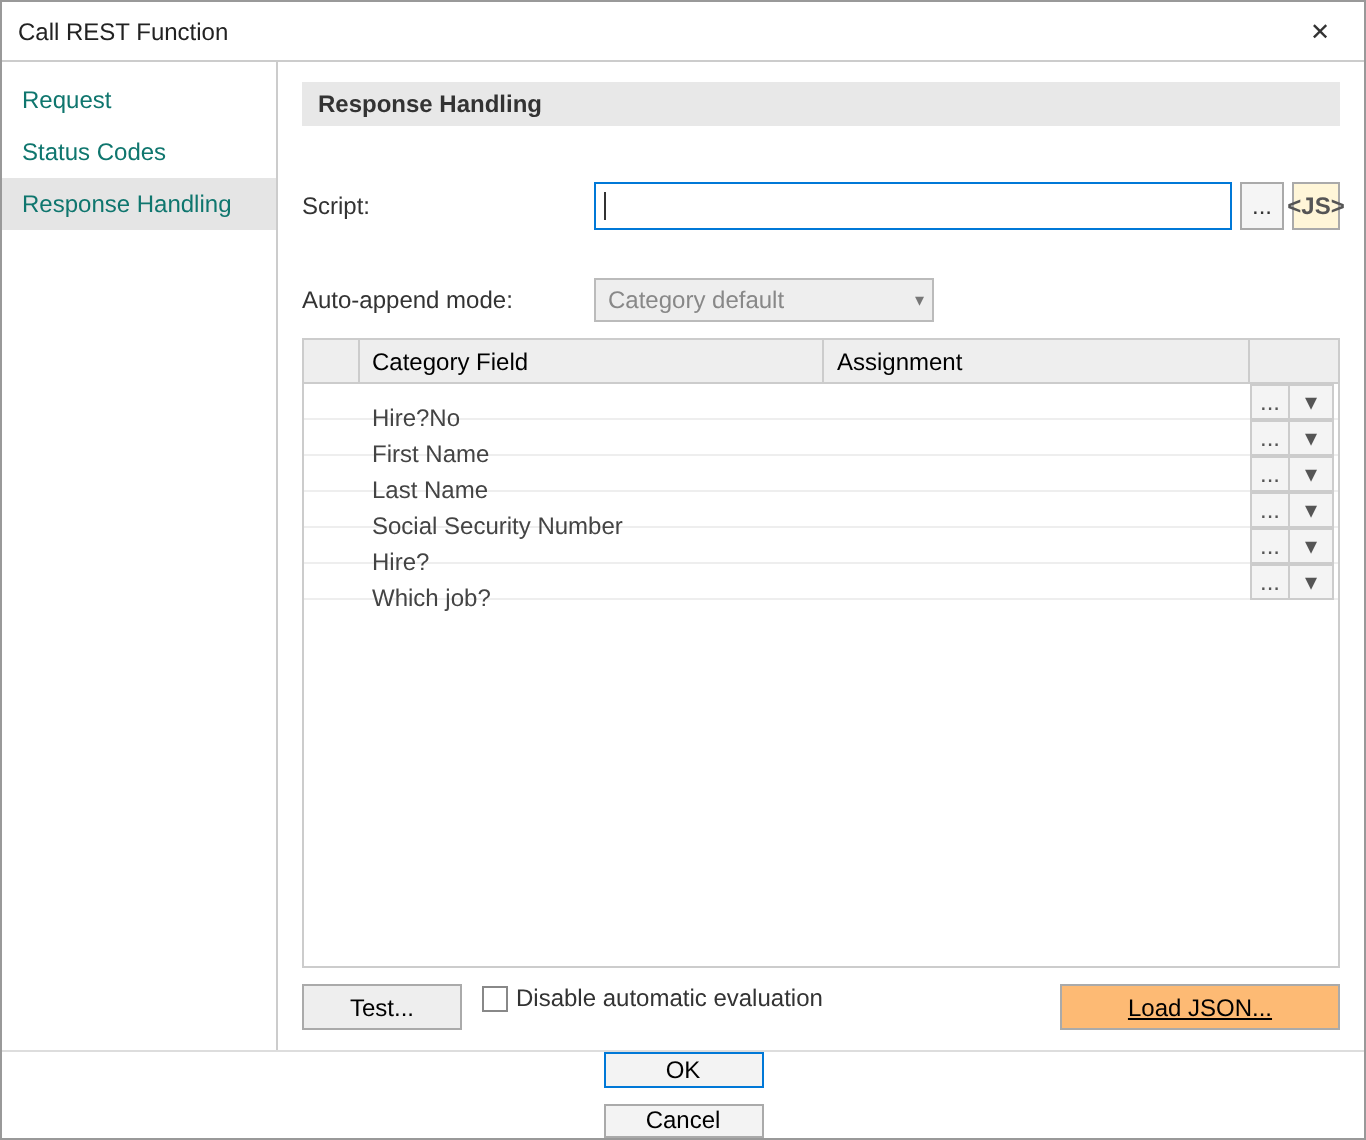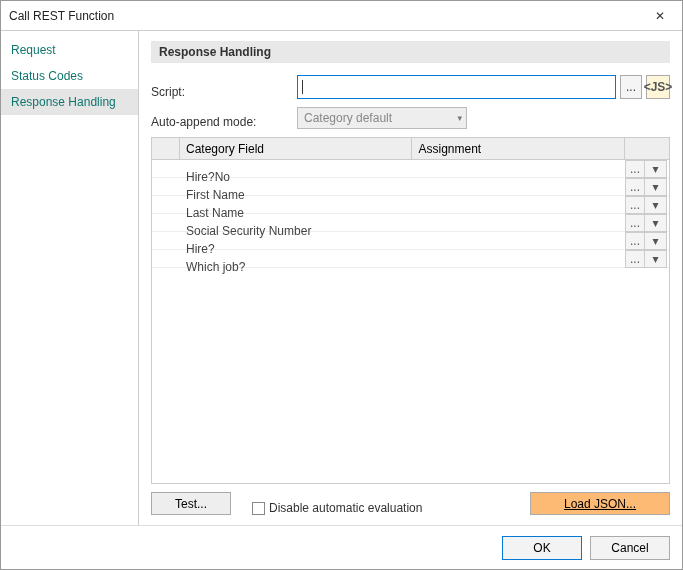--- a/index.html
+++ b/index.html
@@ -14,21 +14,21 @@
 .body { flex: 1; display: flex; overflow: hidden; }
 
 .sidebar { width: 138px; border-right: 1px solid #ccc; padding: 6px 0; background: #fff; }
 .sidebar-item { padding: 6px 10px; color: #0f766e; cursor: pointer; }
 .sidebar-item.selected { background: #e5e5e5; }
 
 .main { flex: 1; display: flex; flex-direction: column; padding: 10px 12px 10px 12px; }
 
 .section-header { background: #e8e8e8; padding: 4px 8px; font-weight: bold; color: #333; margin-bottom: 12px; }
 
-.form-row { display: flex; align-items: flex-end; margin-bottom: 8px; gap: 6px; }
+.form-row { display: flex; align-items: center; margin-bottom: 8px; gap: 6px; margin-top: 16px; }
 .form-label { width: 140px; color: #333; }
 .script-wrap { flex: 1; display: flex; gap: 4px; align-items: stretch; }
 .script-input { flex: 1; height: 24px; border: 1px solid #0078d7; outline: none; padding: 2px 4px; display: flex; align-items: center; }
 .script-input .cursor { width:1px; height:14px; background:#333; }
 .mini-btn { width: 22px; height: 24px; border: 1px solid #aaa; background: #f5f5f5; display: flex; align-items: center; justify-content: center; cursor: pointer; color: #333; font-size: 10px; }
 .js-btn { width: 24px; height: 24px; border: 1px solid #aaa; background: #fff6d8; display: flex; align-items: center; justify-content: center; cursor: pointer; color: #555; font-size: 9px; font-weight: bold; }
 .select { width: 170px; height: 22px; border: 1px solid #bbb; background: #eee; display: flex; align-items: center; justify-content: space-between; padding: 0 4px 0 6px; color: #555; cursor: default; }
 .select.disabled { color: #888; }
 .chevron { font-size: 9px; color: #777; }
 
@@ -42,27 +42,27 @@
 .tbody { flex: 1; overflow: auto; background: #fff; }
 .tr { display: flex; height: 18px; border-bottom: 1px solid #eee; align-items: stretch; }
 .td { display: flex; align-items: center; padding: 0 6px; color: #444; }
 .td.move { width: 28px; justify-content:center; color:#aaa; padding:0; }
 .td.cat { flex: 1.1; margin-top: 16px; }
 .td.asn { flex: 1; }
 .td.act { width: 44px; padding:0; display:flex; gap:0; }
 .row-btn { width:20px; height:18px; border:1px solid #ccc; background:#f4f4f4; display:flex; align-items:center; justify-content:center; font-size:9px; color:#555; cursor:pointer; }
 .row-btn + .row-btn { width:22px; border-left:none; }
 
-.bottom-row { display: flex; align-items: flex-end; gap: 21px; margin-top: 8px; }
+.bottom-row { display: flex; align-items: flex-start; gap: 10px; margin-top: 8px; }
 .test-btn { width: 80px; height: 23px; border: 1px solid #aaa; background: #eee; cursor: pointer; }
 .load-btn { width: 140px; height: 23px; border: 1px solid #aaa; background: #fdba74; cursor: pointer; text-decoration: underline; }
 .cb { width:13px; height:13px; border:1px solid #888; display:inline-block; vertical-align:middle; background:#fff; }
 .cb-label { color:#333; }
 
-.footer { height: 44px; border-top: 1px solid #ddd; display: flex; align-items: center; justify-content: flex-end; padding: 0 12px; gap: 8px; }
+.footer { height: 44px; border-top: 1px solid #ddd; display: flex; align-items: center; justify-content: flex-end; padding: 0 12px; gap: 8px; flex-direction: column; }
 .footer button { width: 80px; height: 24px; border: 1px solid #aaa; background: #f3f3f3; cursor: pointer; }
 .footer button.primary { border: 1px solid #0078d7; }
 
 </style>
 </head>
 <body>
 
 <div class="dialog">
 
   <div class="titlebar">

